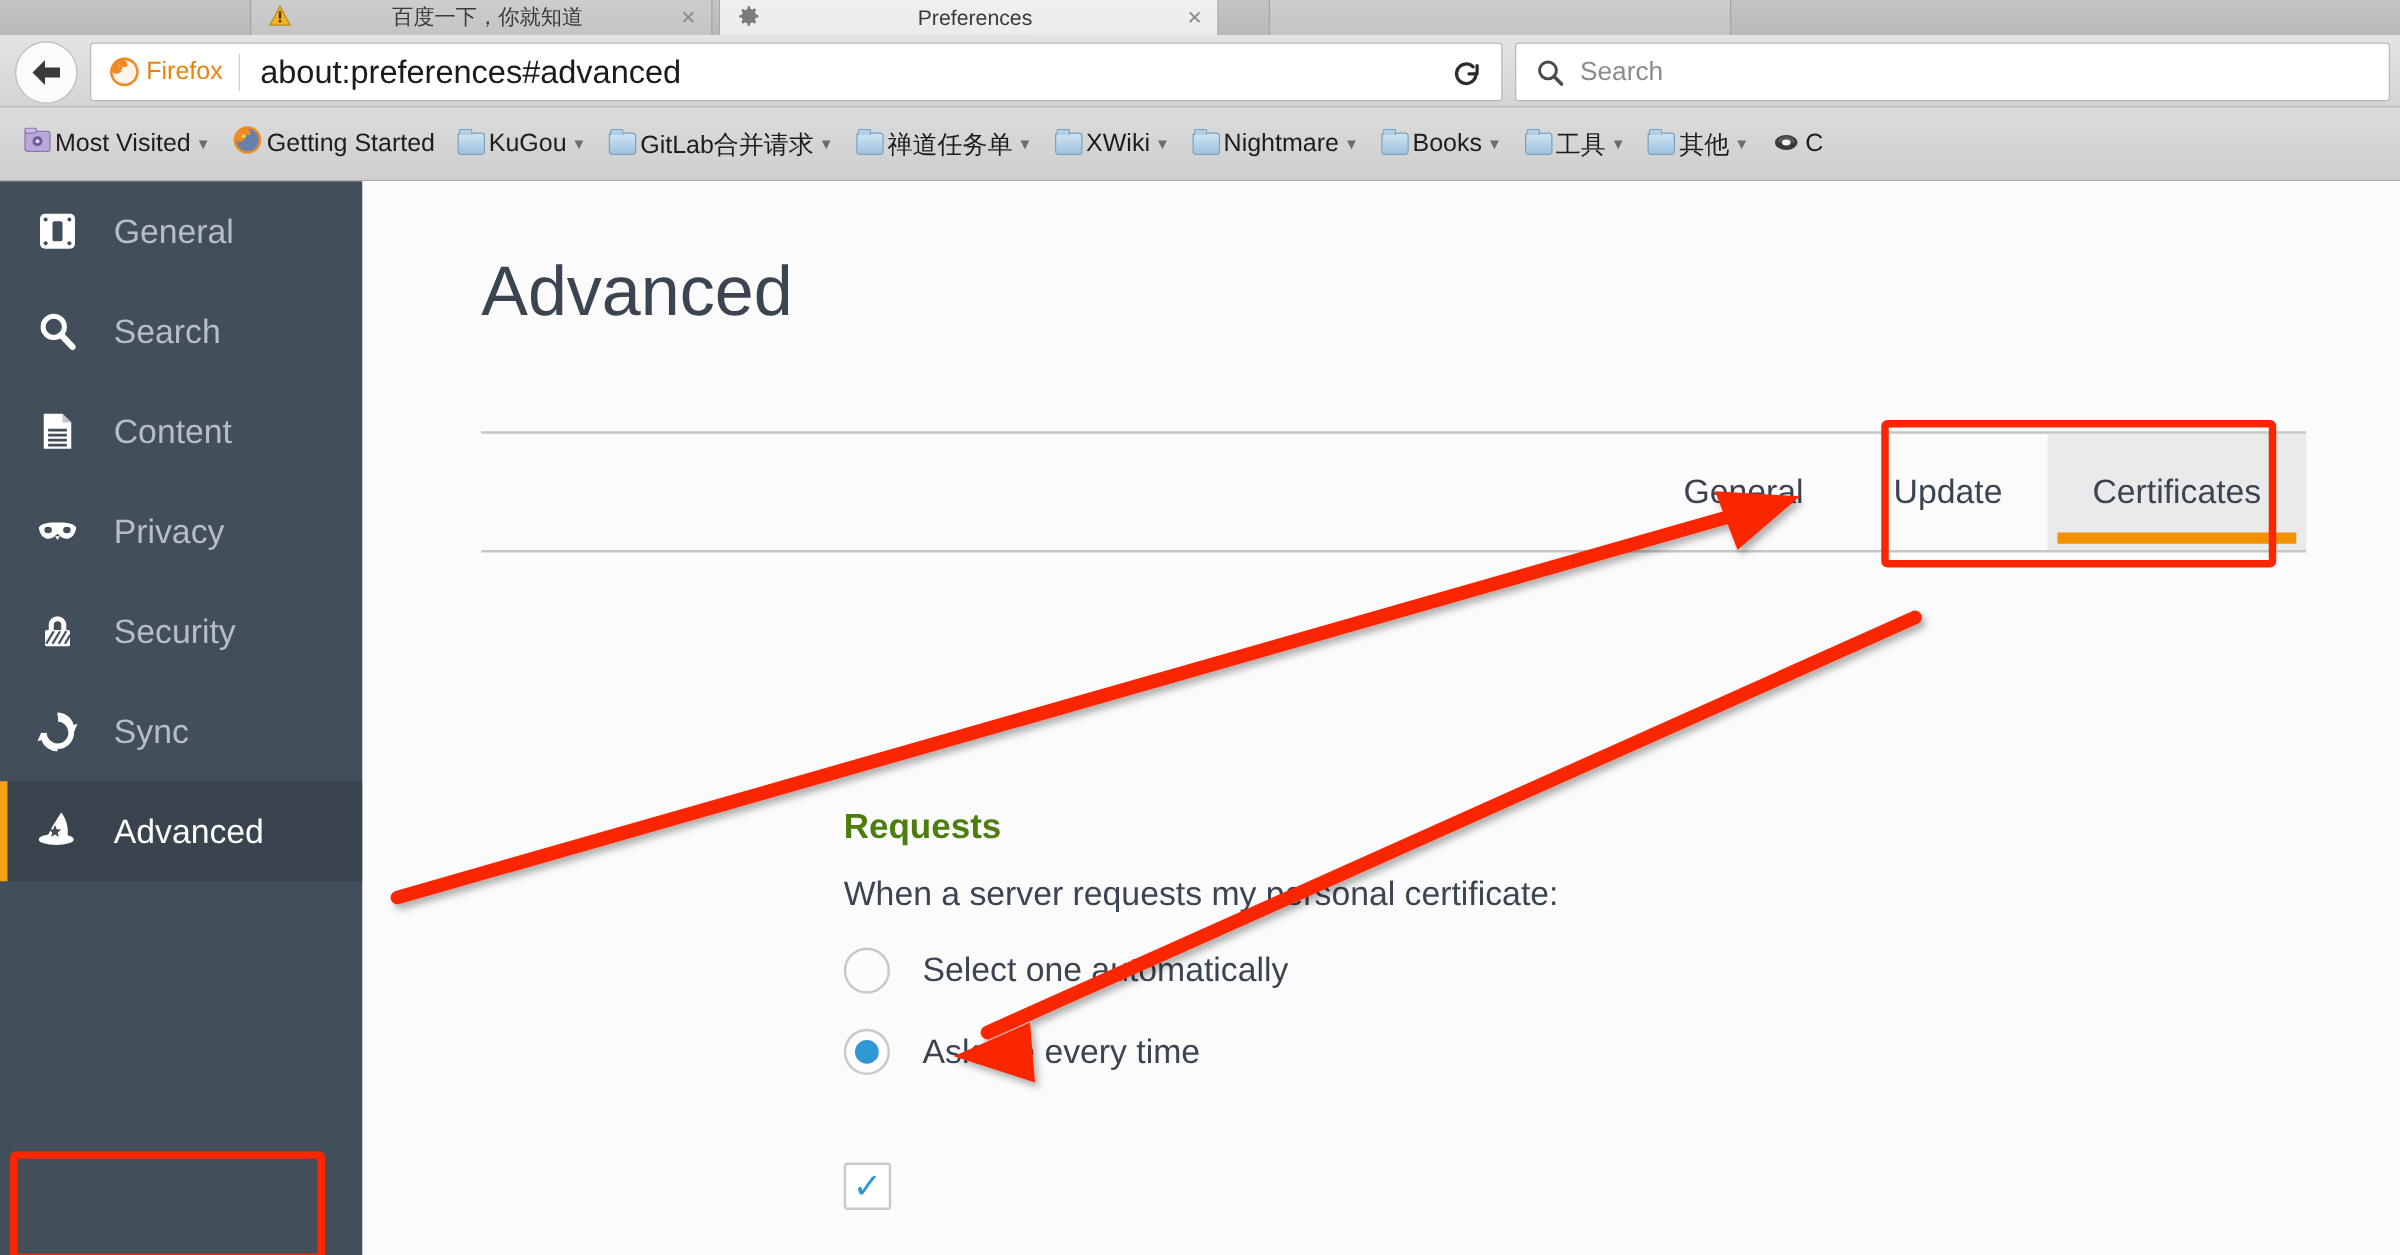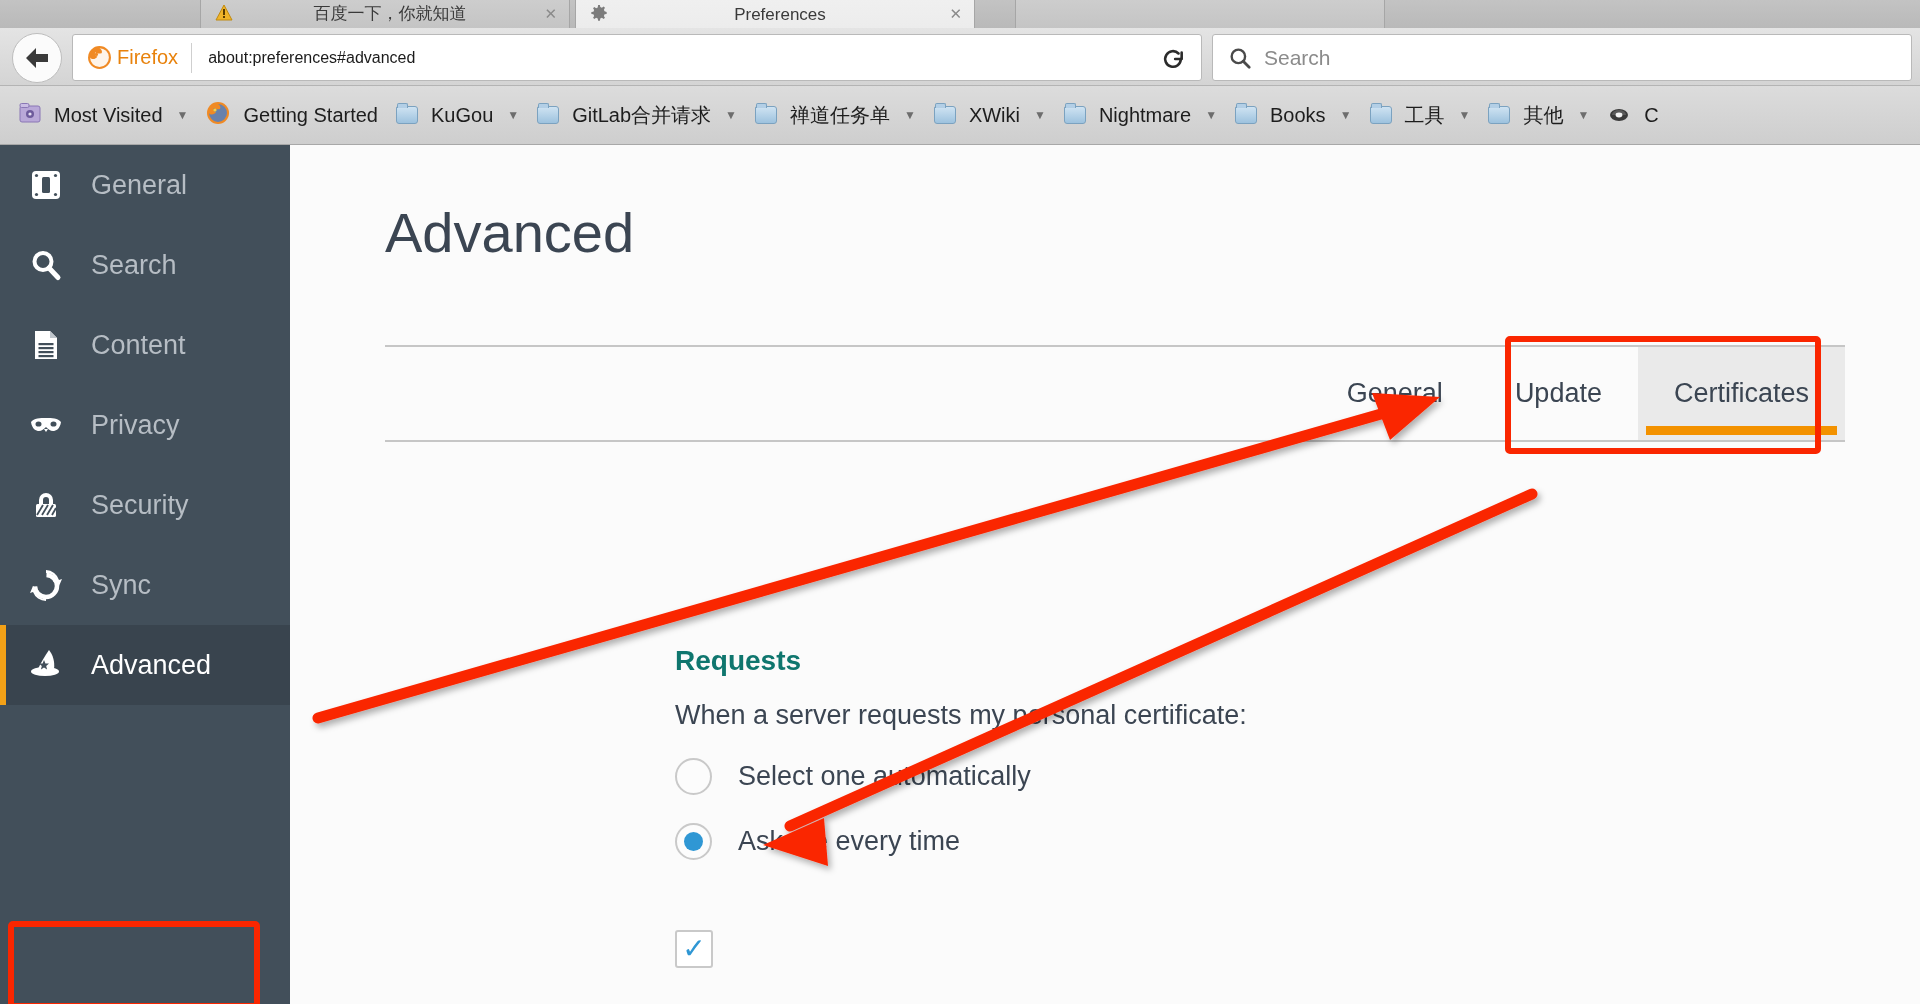--- a/index.html
+++ b/index.html
@@ -71,21 +71,21 @@
   }
   #identity-box {
     display: flex; align-items: center; gap: 5px;
     padding: 0 13px 0 14px; height: 30px;
     border-right: 1px solid #cfcfcf;
   }
   #identity-label {
     font-size: 20px; color: #e8820c; font-weight: 400;
   }
   #url-text {
-    padding-left: 16px; font-size: 16px; color: #1b1b1b;
+    padding-left: 16px; font-size: 26px; color: #1b1b1b;
     white-space: nowrap;
   }
   #reload-button {
     position: absolute; right: 10px; top: 8px;
     width: 36px; height: 32px;
     display: flex; align-items: center; justify-content: center;
   }
   #search-bar {
     position: absolute; left: 1212px; top: 6px; width: 700px; height: 47px;
     background: #ffffff; border: 1px solid #b9b9b9; border-radius: 3px;
@@ -95,21 +95,21 @@
 
   
   #bookmarks-bar {
     position: absolute; left: 0; top: 86px; width: 1920px; height: 59px;
     background: linear-gradient(#dcdcdc, #cecece);
     border-bottom: 1px solid #a8a8a8;
     display: flex; align-items: center; gap: 0px;
     padding-left: 10px; overflow: hidden;
   }
   .bookmark {
-    display: flex; align-items: center; gap: 13px;
+    display: flex; align-items: center; gap: 3px;
     padding: 4px 9px; white-space: nowrap;
     font-size: 20px; color: #1d1d1d;
   }
   .bm-caret { color: #6d6d6d; font-size: 12px; margin-left: 1px; }
   .folder-icon {
     width: 22px; height: 18px; flex: none;
     background: linear-gradient(#cfe3f2, #9dc2de);
     border: 1px solid #7ba2c0; border-radius: 2px 3px 3px 3px;
     position: relative;
   }
@@ -178,21 +178,21 @@
   }
   #certs-tab-highlight {
     position: absolute; left: 1505px; top: 191px;
     width: 316px; height: 118px;
     border: 6px solid #fa2600; border-radius: 5px;
     pointer-events: none;
   }
 
   #requests-heading {
     position: absolute; left: 385px; top: 500px;
-    font-size: 28px; font-weight: bold; color: #0f766e;
+    font-size: 28px; font-weight: bold; color: #4d7c0f;
   }
   #requests-desc {
     position: absolute; left: 385px; top: 555px;
     font-size: 27px; color: #3b4552;
   }
   .radio-row {
     position: absolute; left: 385px;
     display: flex; align-items: center; gap: 26px;
     font-size: 27px; color: #3b4552;
   }

